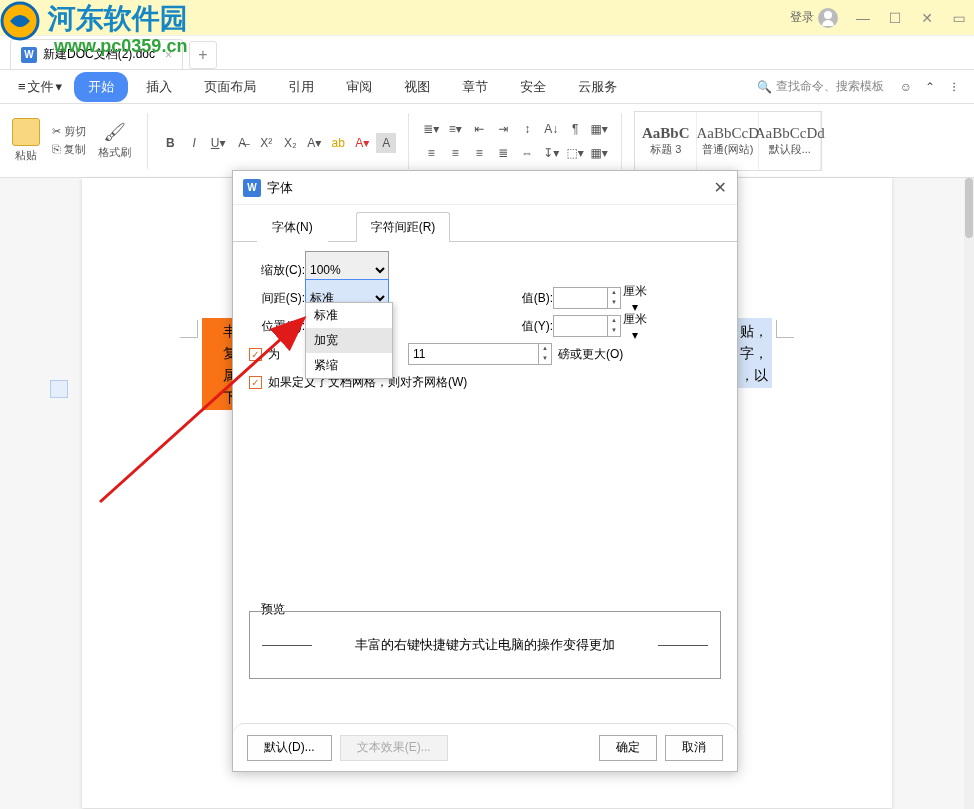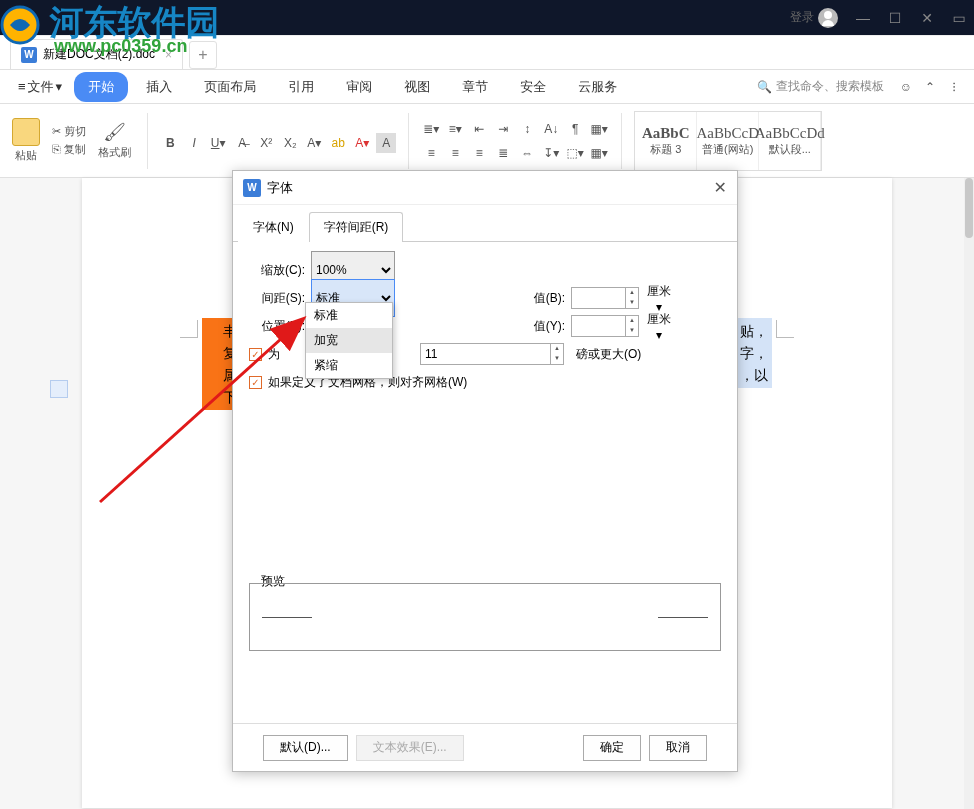--- a/index.html
+++ b/index.html
@@ -1,17 +1,17 @@
 <!DOCTYPE html>
 <html><head>
 <meta charset="utf-8">
 <style>
 * { box-sizing: border-box; font-family: "Microsoft YaHei", "SimSun", sans-serif; }
 body { margin: 0; width: 974px; height: 809px; background: #fff; overflow: hidden; position: relative; }
-.titlebar { height: 36px; background: #0f172a; border-bottom: 1px solid #eee; display: flex; align-items: center; justify-content: flex-end; padding: 0 8px; gap: 18px; }
+.titlebar { height: 36px; background: #fef9c3; border-bottom: 1px solid #eee; display: flex; align-items: center; justify-content: flex-end; padding: 0 8px; gap: 18px; }
 .titlebar .login { font-size: 12px; color: #666; display: flex; align-items: center; gap: 4px; }
 .avatar-icon { width: 20px; height: 20px; border-radius: 50%; background: #bbb; display: inline-block; position: relative; }
 .avatar-icon::before { content: ""; position: absolute; top: 3px; left: 6px; width: 8px; height: 8px; border-radius: 50%; background: #fff; }
 .avatar-icon::after { content: ""; position: absolute; bottom: 2px; left: 4px; width: 12px; height: 6px; border-radius: 6px 6px 0 0; background: #fff; }
 .win-btn { width: 14px; height: 14px; display: inline-flex; align-items: center; justify-content: center; color: #888; font-size: 14px; }
 .tabbar { height: 34px; background: #fff; display: flex; align-items: flex-end; padding-left: 10px; border-bottom: 1px solid #e0e0e0; }
 .doc-tab { height: 30px; display: flex; align-items: center; gap: 6px; padding: 0 10px; border: 1px solid #e0e0e0; border-bottom: none; border-radius: 3px 3px 0 0; background: #fff; font-size: 12px; }
 .doc-icon { width: 16px; height: 16px; background: #3b7dd8; border-radius: 2px; display: inline-flex; align-items: center; justify-content: center; color: #fff; font-size: 10px; font-weight: bold; }
 .tab-close { color: #aaa; margin-left: 4px; }
 .tab-add { width: 28px; height: 28px; border: 1px solid #e0e0e0; display: flex; align-items: center; justify-content: center; margin-left: 6px; font-size: 16px; color: #888; border-radius: 3px; }
@@ -41,59 +41,59 @@
 .page { position: absolute; top: 0; left: 82px; width: 810px; height: 630px; background: #fff; box-shadow: 0 1px 4px rgba(0,0,0,.15); padding: 60px 110px; }
 .page-corner { position: absolute; width: 18px; height: 18px; border: 1px solid #bbb; }
 .pc-l { top: 142px; left: 180px; border-top: none; border-left: none; }
 .pc-r { top: 142px; right: 180px; border-top: none; border-right: none; }
 .doc-text { font-size: 14px; line-height: 22px; }
 .dl { display: block; }
 .outline-icon { position: absolute; left: 50px; top: 202px; width: 18px; height: 18px; background: #e5eefb; border: 1px solid #b5ccee; }
 
 
 .watermark { position: absolute; top: 0; left: 0; pointer-events: none; font-weight: bold; }
-.wm1 { top: 8px; left: 8px; font-size: 34px; color: #0090d8; }
+.wm1 { top: 8px; left: 8px; font-size: 28px; color: #0090d8; }
 .wm-text1 { color: #1686c5; }
 .wm-url { position: absolute; top: 36px; left: 54px; font-size: 18px; color: #31a43b; }
 
 
 .dialog { position: absolute; top: 170px; left: 232px; width: 506px; height: 602px; background: #fff; border: 1px solid #bbb; box-shadow: 0 2px 12px rgba(0,0,0,.25); display: flex; flex-direction: column; }
 .dlg-title { height: 34px; display: flex; align-items: center; padding: 0 10px; font-size: 13px; gap: 6px; border-bottom: 1px solid #eee; }
 .dlg-close { margin-left: auto; font-size: 16px; color: #555; cursor: pointer; }
-.dlg-tabs { display: flex; border-bottom: 1px solid #ccc; padding-left: 5px; margin-top: 6px; }
+.dlg-tabs { display: flex; border-bottom: 1px solid #ccc; padding-left: 24px; margin-top: 6px; gap: 28px; }
 .dlg-tab { padding: 6px 14px; font-size: 12px; border: 1px solid transparent; border-bottom: none; position: relative; top: 1px; background: #fff; }
 .dlg-tab.active { border-color: #ccc; border-radius: 3px 3px 0 0; }
 .dlg-body { flex: 1; padding: 14px 16px 10px; font-size: 12px; position: relative; }
-.frow { display: flex; align-items: center; gap: 6px; height: 28px; }
+.frow { display: flex; align-items: center; height: 28px; }
 .flabel { width: 56px; text-align: right; }
 .sel { height: 38px; border: 1px solid #999; font-size: 12px; }
 .sel-zoom { width: 84px; }
 .sel-spacing { width: 84px; background: #d8e6f9; border-color: #4a8bf5; }
 .val-label { margin-left: 120px; width: 44px; text-align: right; }
 .spinner { display: flex; align-items: center; }
 .spinner input { width: 54px; height: 22px; border: 1px solid #aaa; border-right: none; font-size: 12px; padding: 0 4px; }
 .spinner .sp-btns { width: 14px; height: 22px; border: 1px solid #aaa; display: flex; flex-direction: column; }
 .sp-btns span { flex: 1; font-size: 6px; text-align: center; line-height: 9px; color: #555; }
 .unit { display: flex; align-items: center; margin-left: 2px; flex-direction: column; }
 .chk { display: flex; align-items: center; gap: 6px; }
 .chk-box { width: 13px; height: 13px; border: 1px solid #e06a2a; display: inline-flex; align-items: center; justify-content: center; color: #e06a2a; font-size: 10px; }
 
 .dropdown-pop { position: absolute; top: 60px; left: 72px; width: 88px; background: #fff; border: 1px solid #bbb; box-shadow: 2px 2px 6px rgba(0,0,0,.2); z-index: 5; }
 .dropdown-pop .opt { padding: 4px 8px; font-size: 12px; }
 .dropdown-pop .opt.hl { background: #e6e6e6; }
 
-.preview-box { position: absolute; left: 16px; right: 16px; bottom: 72px; }
+.preview-box { position: absolute; left: 16px; right: 16px; bottom: 44px; }
 .preview-label { font-size: 12px; position: relative; top: 7px; left: 8px; background: #fff; padding: 0 4px; display: inline-block; }
 .preview-frame { border: 1px solid #999; height: 68px; display: flex; align-items: center; justify-content: center; position: relative; }
 .preview-line { position: absolute; height: 1px; background: #555; top: 50%; }
 .pl-l { left: 12px; width: 50px; }
 .pl-r { right: 12px; width: 50px; }
 .preview-text { font-size: 13px; }
 
-.dlg-footer { height: 48px; border-top: 1px solid #ddd; display: flex; align-items: center; padding: 0 30px; gap: 8px; }
+.dlg-footer { height: 48px; border-top: 1px solid #ddd; display: flex; align-items: center; padding: 0 14px; gap: 8px; border-radius: 12px; }
 .btn { height: 26px; padding: 0 16px; border: 1px solid #aaa; background: #fefefe; font-size: 12px; display: flex; align-items: center; }
 .btn.disabled { color: #aaa; background: #f3f3f3; border-color: #ddd; }
 .btn-primary { }
 .footer-spacer { flex: 1; }
 
 
 .arrow { position: absolute; top: 302px; left: 92px; pointer-events: none; z-index: 20; }
 
 .scroll-v { position: absolute; right: 0; top: 178px; bottom: 0; width: 10px; background: #f0f0f0; }
 .scroll-thumb { position: absolute; top: 0; width: 8px; left: 1px; height: 60px; background: #c8c8c8; border-radius: 4px; }
@@ -318,20 +318,21 @@
     <div class="dropdown-pop">
       <div class="opt">标准</div>
       <div class="opt hl">加宽</div>
       <div class="opt">紧缩</div>
     </div>
 
     <div class="preview-box">
       <span class="preview-label">预览</span>
       <div class="preview-frame">
         <div class="preview-line pl-l"></div>
+        <span class="preview-text">丰富的右键快捷键方式让电脑的操作变得更加</span>
         <div class="preview-line pl-r"></div>
       </div>
     </div>
   </div>
   <div class="dlg-footer">
     <div class="btn">默认(D)...</div>
     <div class="btn disabled">文本效果(E)...</div>
     <div class="footer-spacer"></div>
     <div class="btn btn-primary">确定</div>
     <div class="btn">取消</div>

